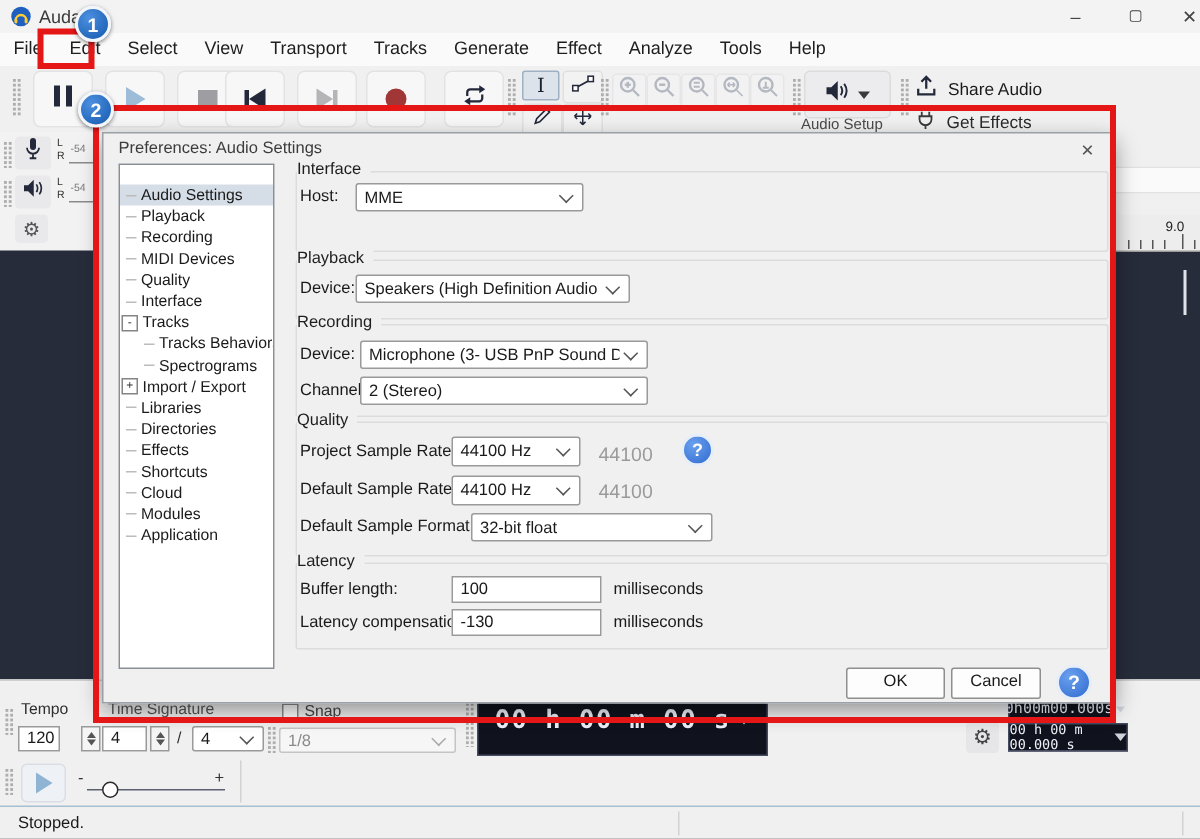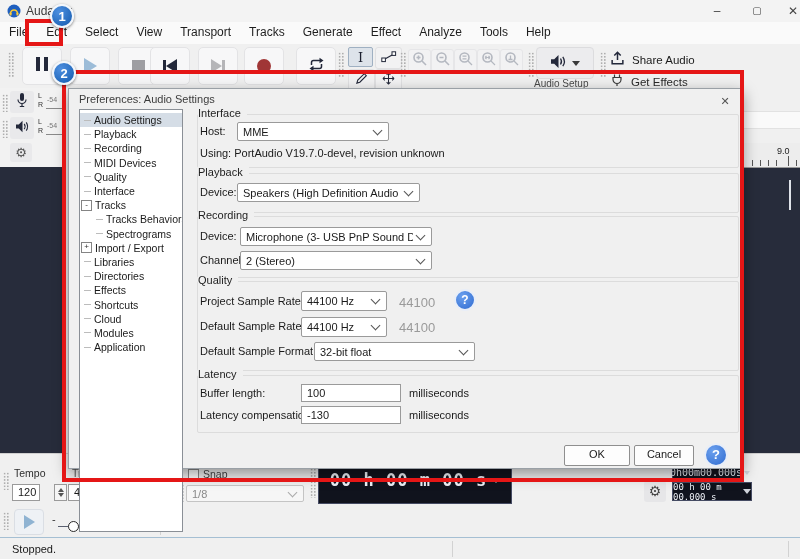--- a/index.html
+++ b/index.html
@@ -33,21 +33,21 @@
   
   .canvas{background:#272c3b;}
   
   #ruler{left:744px;top:143px;width:56px;height:24px;background:#ededed;border-bottom:1px solid #9a9a9a;}
   .tick{position:absolute;width:1px;background:#555;}
   
   #dialog{left:68px;top:88px;width:673px;height:379px;background:#f0f0f0;border:1px solid #9aa0a6;
     box-shadow:0 5px 14px rgba(0,0,0,.4);z-index:30;font-size:11px;}
   #dlg-title{left:10px;top:4px;font-size:11px;color:#3c3c3c;}
   #dlg-close{left:648px;top:4px;width:16px;height:16px;text-align:center;line-height:16px;font-size:11px;color:#555;}
-  #tree{left:10px;top:20px;width:104px;height:423px;background:#fff;border:1px solid #8a8f96;overflow:hidden;padding-top:3px;box-sizing:border-box;}
+  #tree{left:10px;top:20px;width:104px;height:337px;background:#fff;border:1px solid #8a8f96;overflow:hidden;padding-top:13px;box-sizing:border-box;}
   .tree-row{display:flex;align-items:center;height:14.2px;font-size:10.5px;white-space:nowrap;}
   .tree-row.selected{background:#d5dde6;}
   .stub{display:inline-block;width:7px;height:1px;background:#bcbcbc;margin:0 3px 0 4px;flex:none;}
   .expander{display:inline-block;width:9px;height:9px;border:1px solid #848484;background:#fff;font-size:8px;line-height:8px;text-align:center;margin:0 3px 0 1px;flex:none;color:#333;}
   .lvl1{padding-left:12px;}
   .group{position:absolute;border:1px solid #dcdcdc;border-radius:2px;}
   .legend{position:absolute;top:-8px;left:0;background:#f0f0f0;padding-right:6px;font-size:11px;color:#1e1e1e;}
   .flabel{position:absolute;font-size:11px;color:#1a1a1a;white-space:nowrap;}
   .sel{position:absolute;background:#fff;border:1px solid #9a9a9a;border-radius:2px;display:flex;align-items:center;font-size:11px;box-sizing:border-box;}
   .sel .val{padding-left:5px;flex:1;white-space:nowrap;overflow:hidden;}
@@ -342,21 +342,20 @@
       </div>
 
     <div class="group" style="left:128px;top:25px;width:540px;height:52px;">
       <span class="legend">Interface</span>
     </div>
     <span class="flabel" style="left:131px;top:36px;">Host:</span>
     <div class="sel" style="left:168px;top:33px;width:152px;height:19px;">
       <span class="val">MME</span>
         <span class="chev"></span>
     </div>
-    <span class="flabel" style="left:131px;top:58px;">Using: PortAudio V19.7.0-devel, revision unknown</span>
 
     <div class="group" style="left:128px;top:84px;width:540px;height:38px;">
       <span class="legend">Playback</span>
     </div>
     <span class="flabel" style="left:131px;top:97px;">Device:</span>
     <div class="sel" style="left:168px;top:94px;width:183px;height:19px;">
       <span class="val">Speakers (High Definition Audio</span>
         <span class="chev"></span>
     </div>
 

